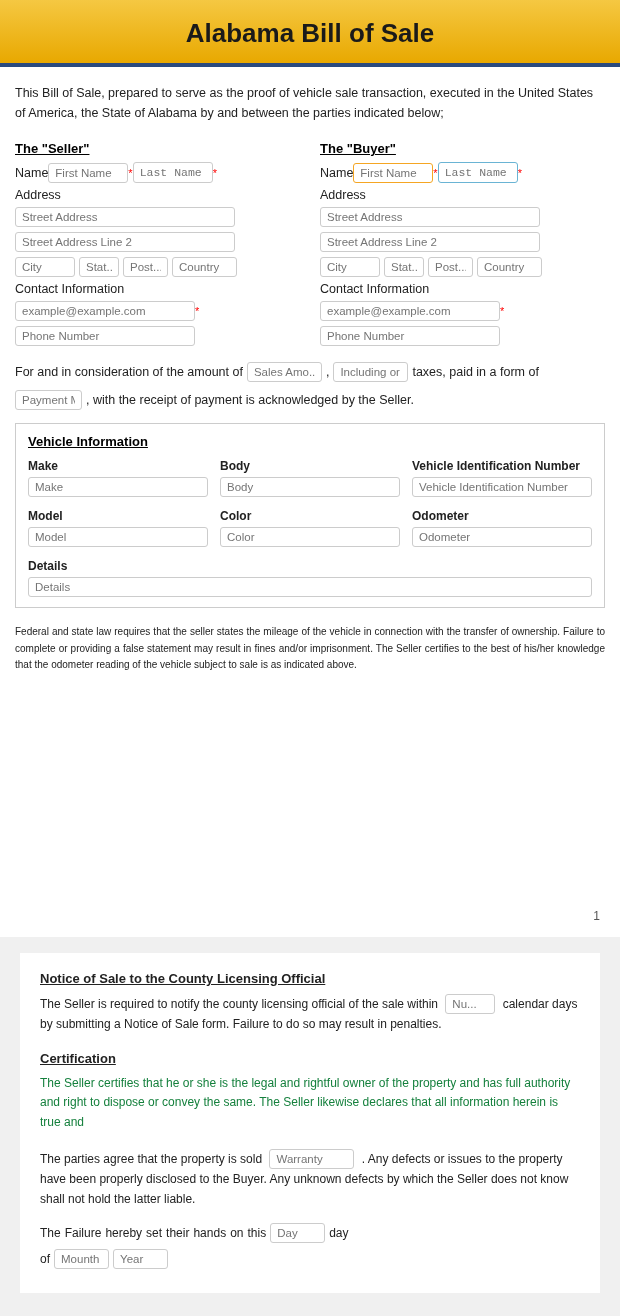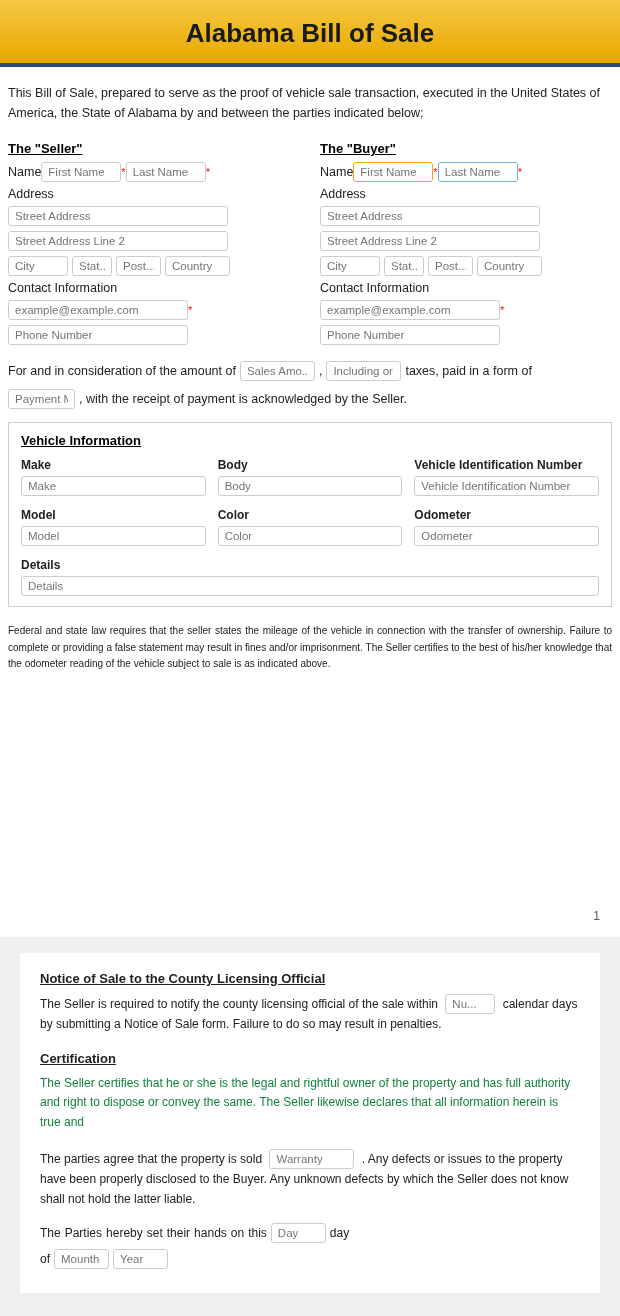--- a/index.html
+++ b/index.html
@@ -17,21 +17,21 @@
       text-align: center;
       border-bottom: 4px solid #2a4a7f;
     }
     .header h1 {
       font-size: 26px;
       font-weight: bold;
       color: #1a1a1a;
     }
 
     .page {
-      padding: 16px 8px 20px;
+      padding: 16px 15px 20px;
       background: #fff;
       min-height: 870px;
       position: relative;
     }
 
     .intro-text {
       font-size: 12.5px;
       line-height: 1.6;
       margin-bottom: 18px;
       color: #222;
@@ -77,20 +77,21 @@
       outline: none;
     }
 
     .input-name {
       width: 80px;
       border-color: #f5a623;
     }
     .input-name-last {
       width: 80px;
       border-color: #d0534e;
+      font-family: Liberation Mono, monospace;
     }
     .input-street {
       width: 220px;
       border-color: #ccc;
     }
     .input-street-buyer {
       width: 220px;
       border-color: #6ab4d4;
     }
     .input-city { width: 60px; border-color: #ccc; }
@@ -449,21 +450,21 @@
     <div>
       <p class="warranties-text">
         <span>The parties agree that the property is sold</span>
         <input type="text" class="input-warranty" style="margin: 0px 4px;" placeholder="Warranty">
         <span>. Any defects or issues to the property have been properly disclosed to the Buyer. Any unknown defects by which the Seller does not know shall not hold the latter liable.</span>
       </p>
     </div>
 
     <div class="parties-row">
       <span>The</span>
-      <span>Parties</span>
+      <span>Failure</span>
       <span>hereby</span>
       <span>set</span>
       <span>their</span>
       <span>hands</span>
       <span>on</span>
       <span>this</span>
       <input type="text" class="input-day" placeholder="Day" style="">
       <span>day</span>
     </div>
     <div class="parties-row">

